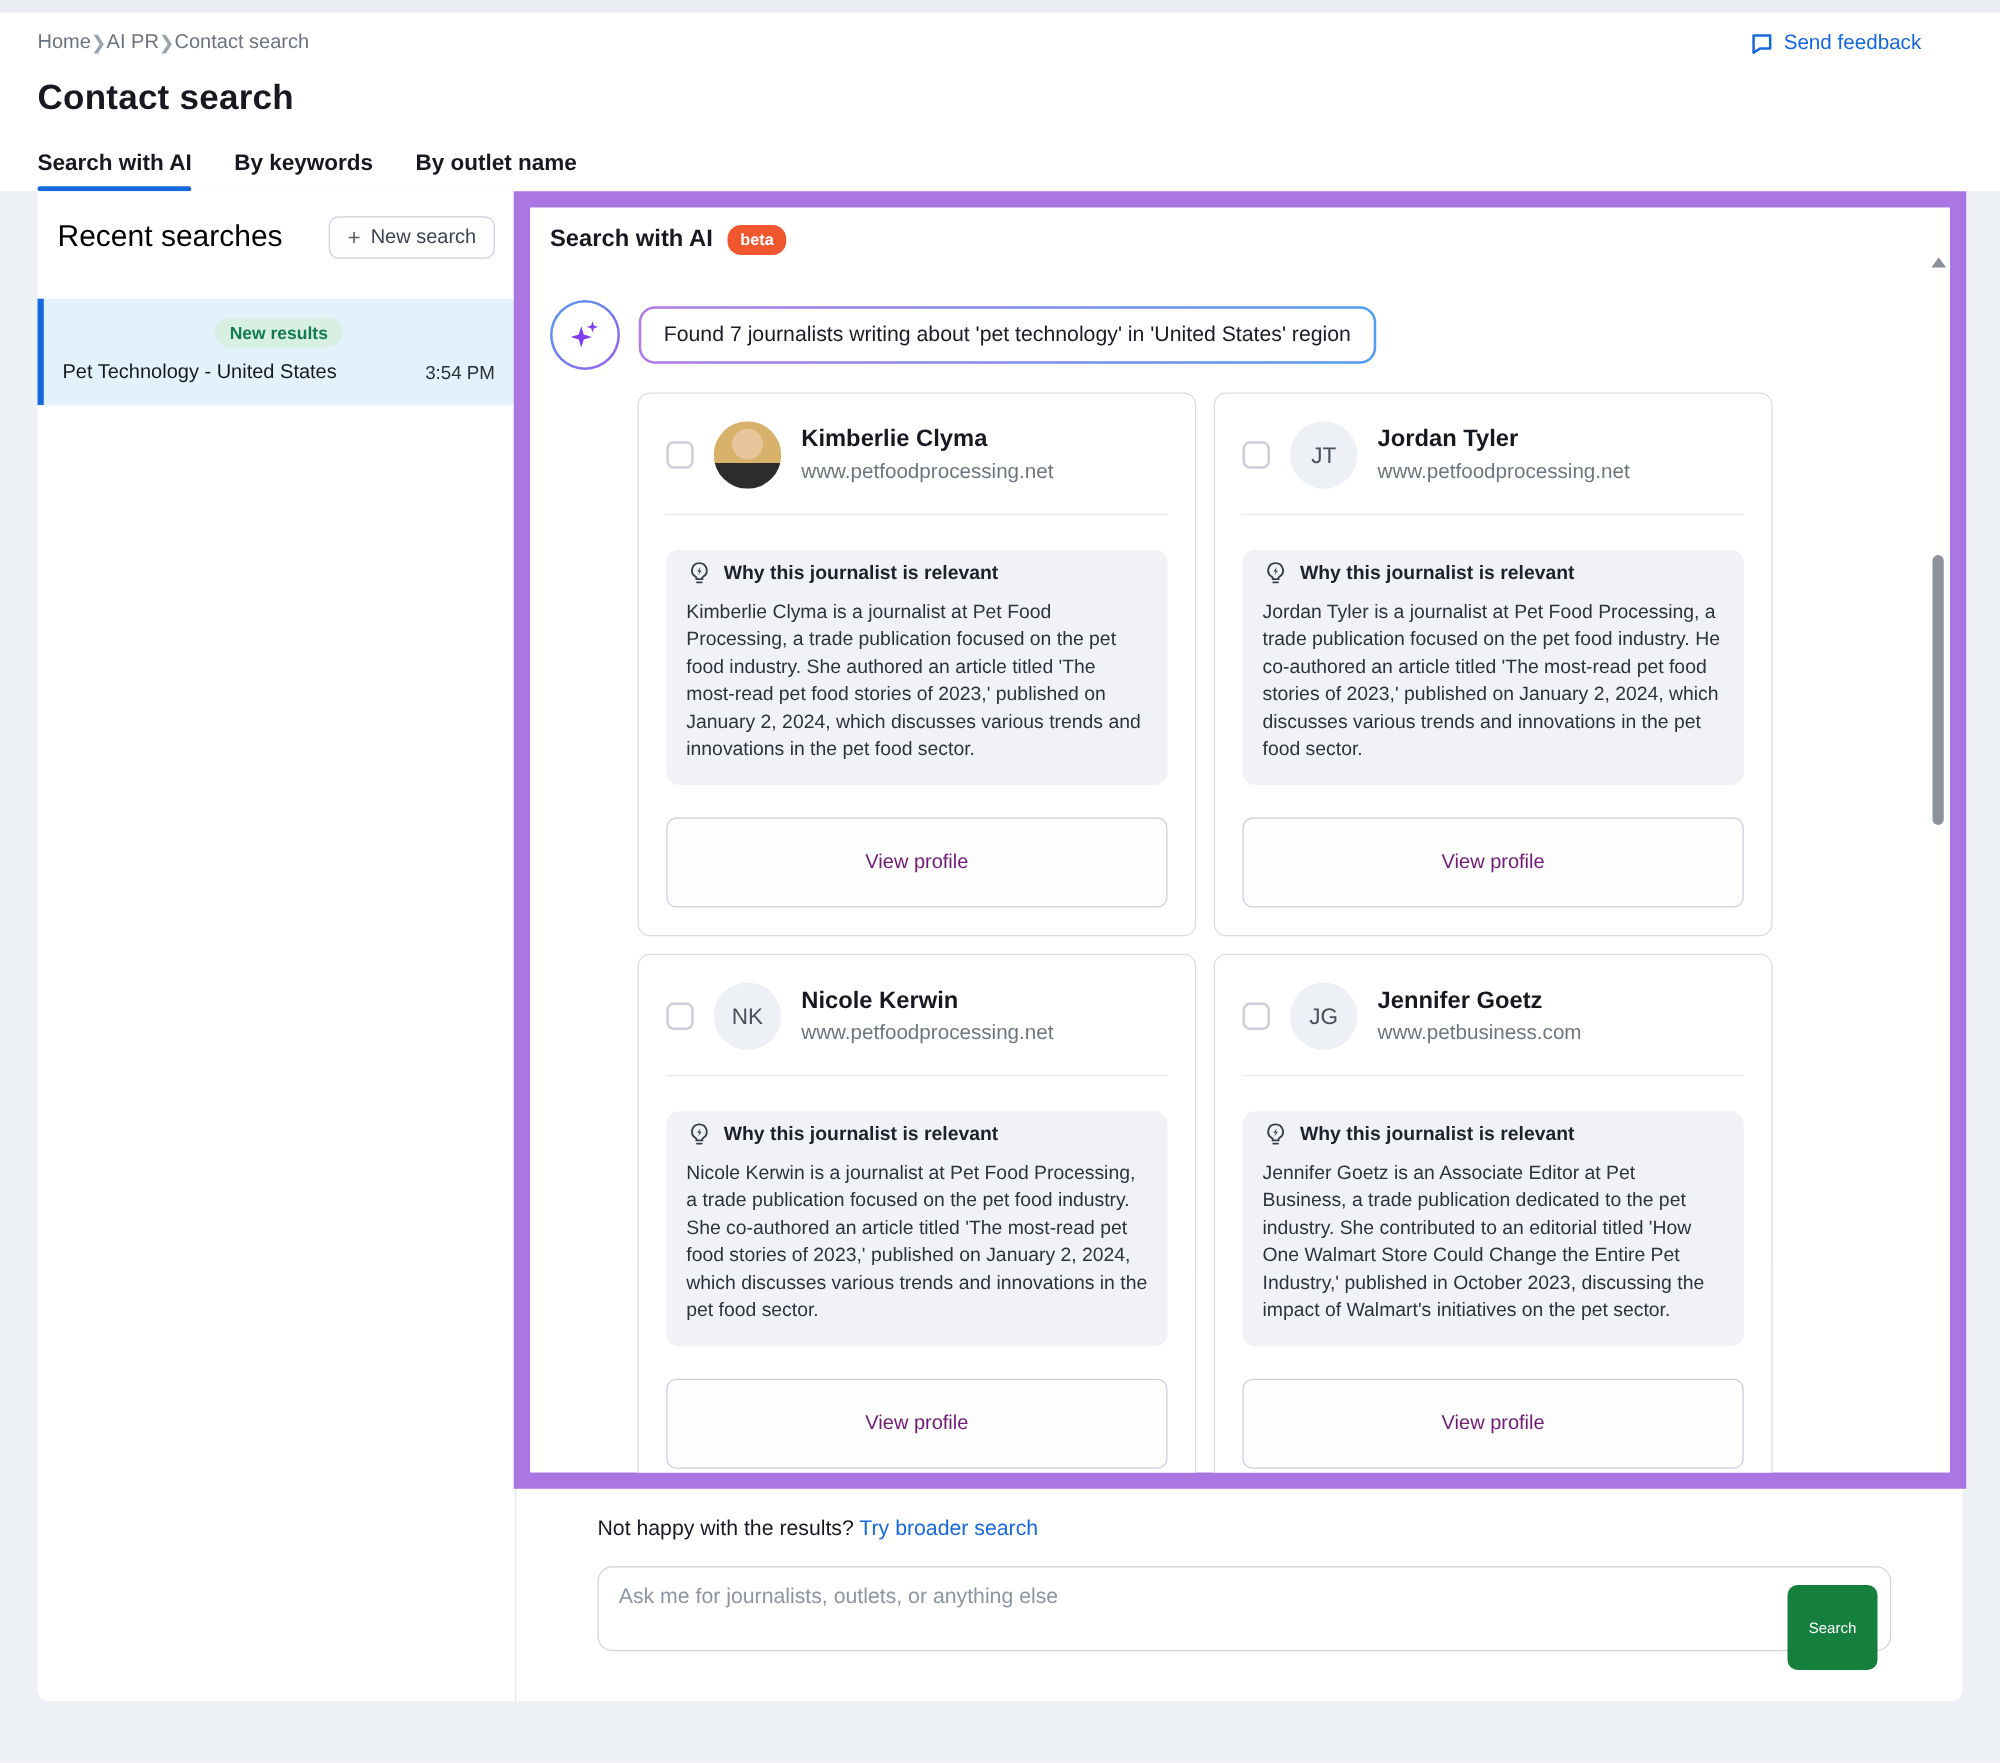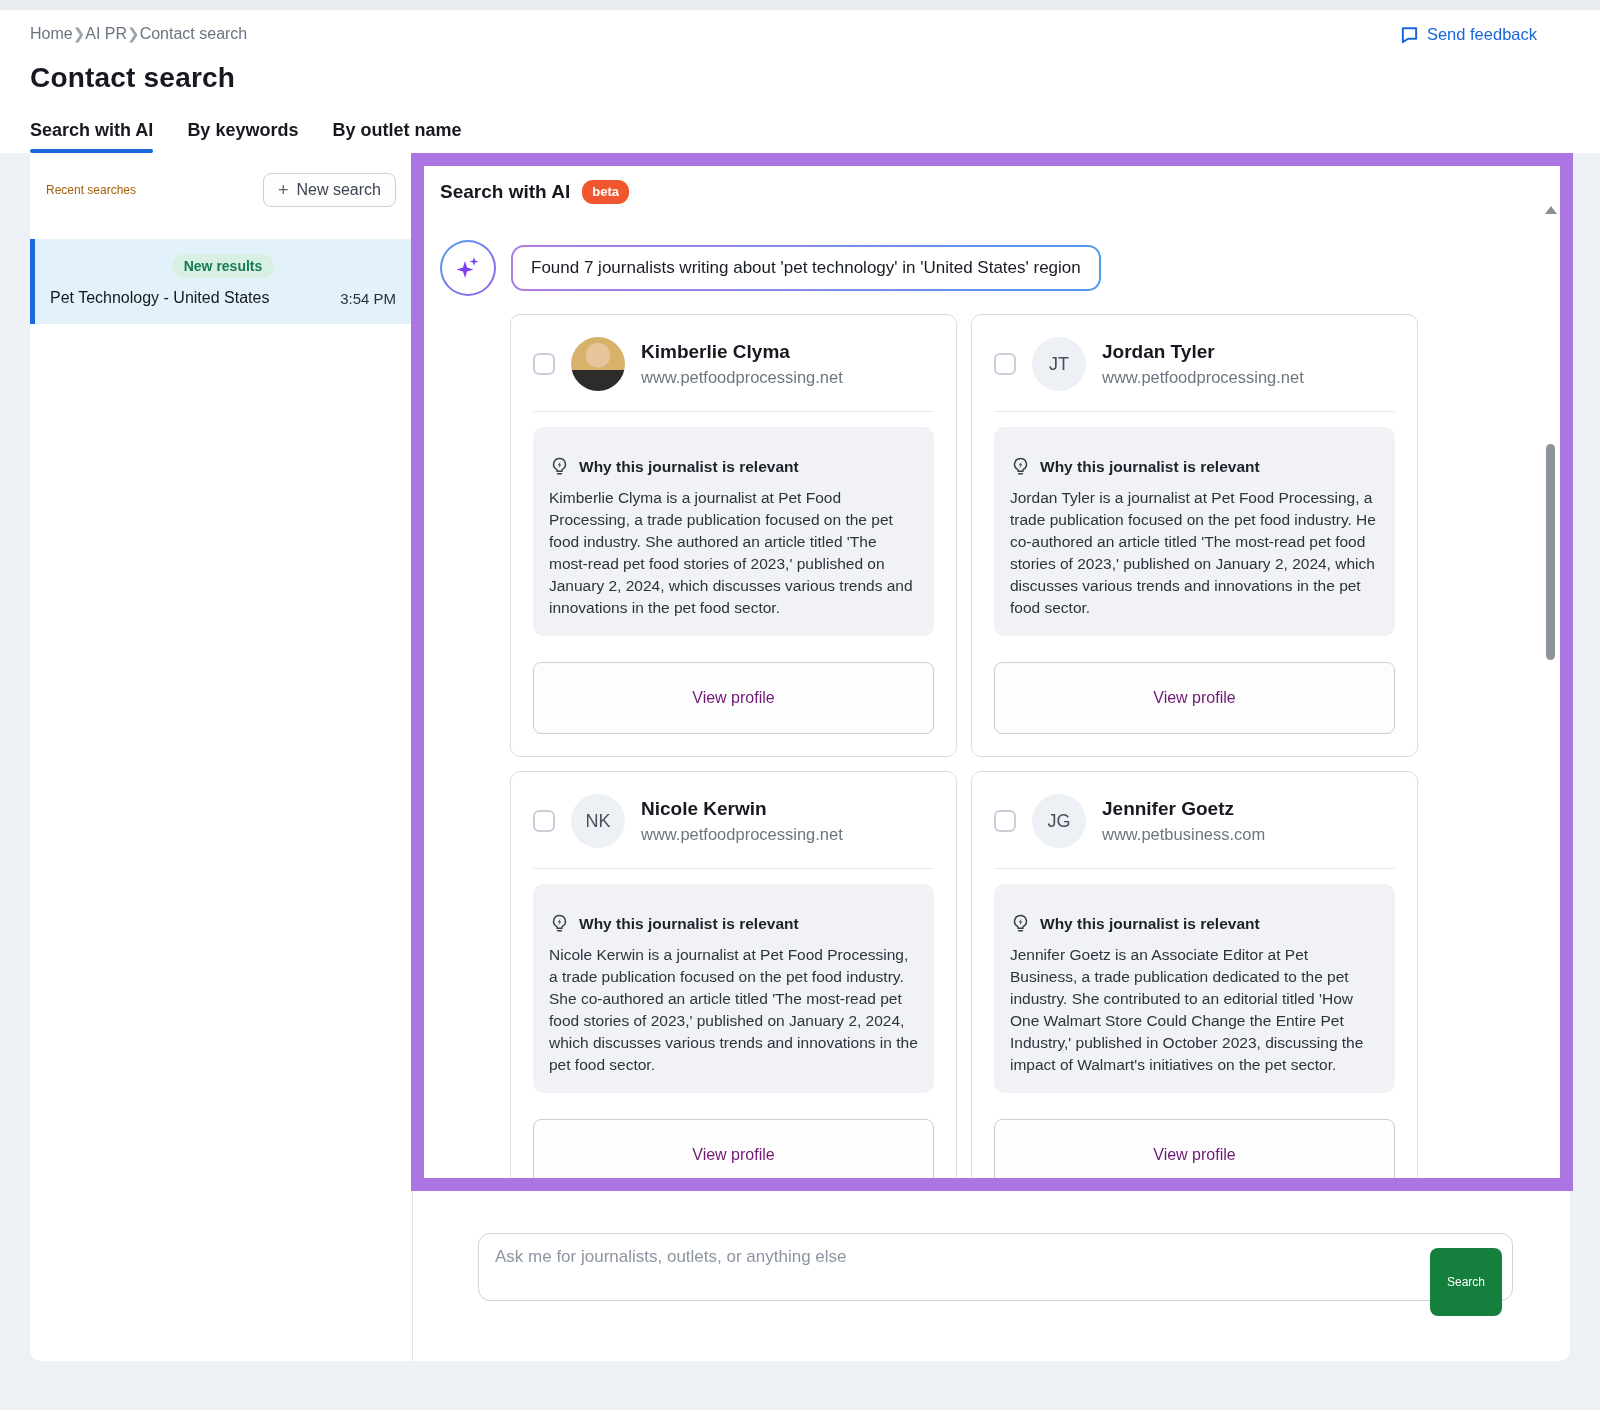--- a/index.html
+++ b/index.html
@@ -19,21 +19,21 @@
   .crumb-sep { color:#9aa2ac; font-size:15px; }
   .feedback { display:flex; align-items:center; gap:8px; color:#1668dc; font-size:16.5px; cursor:pointer; margin-right:33px; }
   .page-title { font-size:28px; font-weight:700; color:#16191f; margin-top:16px; letter-spacing:.2px; }
   .tabs { display:flex; gap:34px; margin-top:26px; }
   .tab { font-size:18px; font-weight:700; color:#16191f; padding-bottom:12px; position:relative; cursor:pointer; }
   .tab.active::after { content:""; position:absolute; left:0; right:0; bottom:0; height:4px; background:#1668dc; border-radius:3px; }
   .content { display:flex; background:#fff; margin:0 30px; width:1540px; height:1208px; border-radius:0 0 10px 10px; position:relative; }
   
   .sidebar { width:383px; border-right:1px solid #e2e5ea; padding-top:20px; flex:none; }
   .sidebar-head { display:flex; align-items:center; justify-content:space-between; margin:0 16px; }
-  .sidebar-title { font-size:12px; font-weight:500; color:#a16207; }
+  .sidebar-title { font-size:24px; font-weight:500; color:#000000; }
   .new-search-btn { display:flex; align-items:center; gap:8px; background:#fdfdfe; border:1px solid #c9ced8; border-radius:8px; padding:7px 14px; font-size:16px; color:#3c4450; cursor:pointer; }
   .plus-glyph { font-size:18px; color:#5b626e; line-height:1; }
   .recent-item { margin-top:32px; background:#e3f2fa; border-left:5px solid #1668dc; padding:15px 16px 17px 15px; cursor:pointer;text-align:center; }
   .badge-new { display:inline-block; background:#d8f0e3; color:#157a52; font-size:14px; font-weight:600; border-radius:12px; padding:4px 12px; }
   .recent-row { display:flex; align-items:center; justify-content:space-between; margin-top:11px; }
   .recent-title { font-size:16px; color:#16191f; }
   .recent-time { font-size:15px; color:#2b313a; }
   
   .main { flex:1; position:relative; }
   .purple-box { position:absolute; top:0; left:-2px; right:-3px; height:1038px; border:13px solid #ab76e2; background:#fff; }
@@ -55,21 +55,21 @@
   .avatar.photo-kc { background:
       radial-gradient(circle at 50% 34%, #e8c49a 0 27%, rgba(0,0,0,0) 28%),
       linear-gradient(180deg,#d8b26b 0 62%, #2e2c2a 62%); }
   .avatar.photo-af { background:
       radial-gradient(circle at 50% 40%, #d9a886 0 26%, rgba(0,0,0,0) 27%),
       linear-gradient(180deg,#8a4a32 0 60%, #eef1ee 60%); }
   .card-who { min-width:0; }
   .card-name { font-size:19px; font-weight:700; color:#16191f; }
   .card-site { font-size:16.5px; color:#6d7680; margin-top:5px; }
   .card-divider { height:1px; background:#e6e8ed; margin-top:20px; }
-  .relevance { background:#f0f2f6; border-radius:10px; padding:29px 16px 17px; margin-top:15px; }
+  .relevance { background:#f0f2f6; border-radius:10px; padding:8px 16px 17px; margin-top:28px; }
   .rel-head { display:flex; align-items:center; gap:9px; }
   .rel-title { font-size:15.5px; font-weight:700; color:#1d2129; }
   .rel-body { font-size:15.5px; color:#2d333c; line-height:1.42; margin-top:10px; }
   .view-profile { margin-top:auto; width:100%; background:#fdfdfe; border:1px solid #c9cfda; border-radius:8px; padding:26px 0; font-size:16px; color:#701a75; cursor:pointer; font-family:inherit; }
   .view-profile-wrap { margin-top:26px; display:flex; }
   
   .scrollbar { position:absolute; top:40px; bottom:6px; right:4px; width:12px; }
   .scroll-up { position:absolute; top:0; left:1px; width:0; height:0; border-left:6px solid transparent; border-right:6px solid transparent; border-bottom:8px solid #8b9097; }
   .scroll-thumb { position:absolute; top:238px; left:2px; width:9px; height:216px; background:#8e939b; border-radius:5px; cursor:pointer; }
   
@@ -294,19 +294,23 @@
         </div>
 
         <div class="scrollbar">
           <div class="scroll-up"></div>
           <div class="scroll-thumb"></div>
         </div>
       </div>
     </div>
 
     <div class="main-footer">
+      <div class="footer-text-row">
+        <span>Not happy with the results?</span>
+        <span class="broader-link">Try broader search</span>
+      </div>
       <div class="ask-input">
         <span class="ask-placeholder">Ask me for journalists, outlets, or anything else</span>
         <button class="search-btn">Search</button>
       </div>
     </div>
   </div>
 </div>
 
 </body></html>

